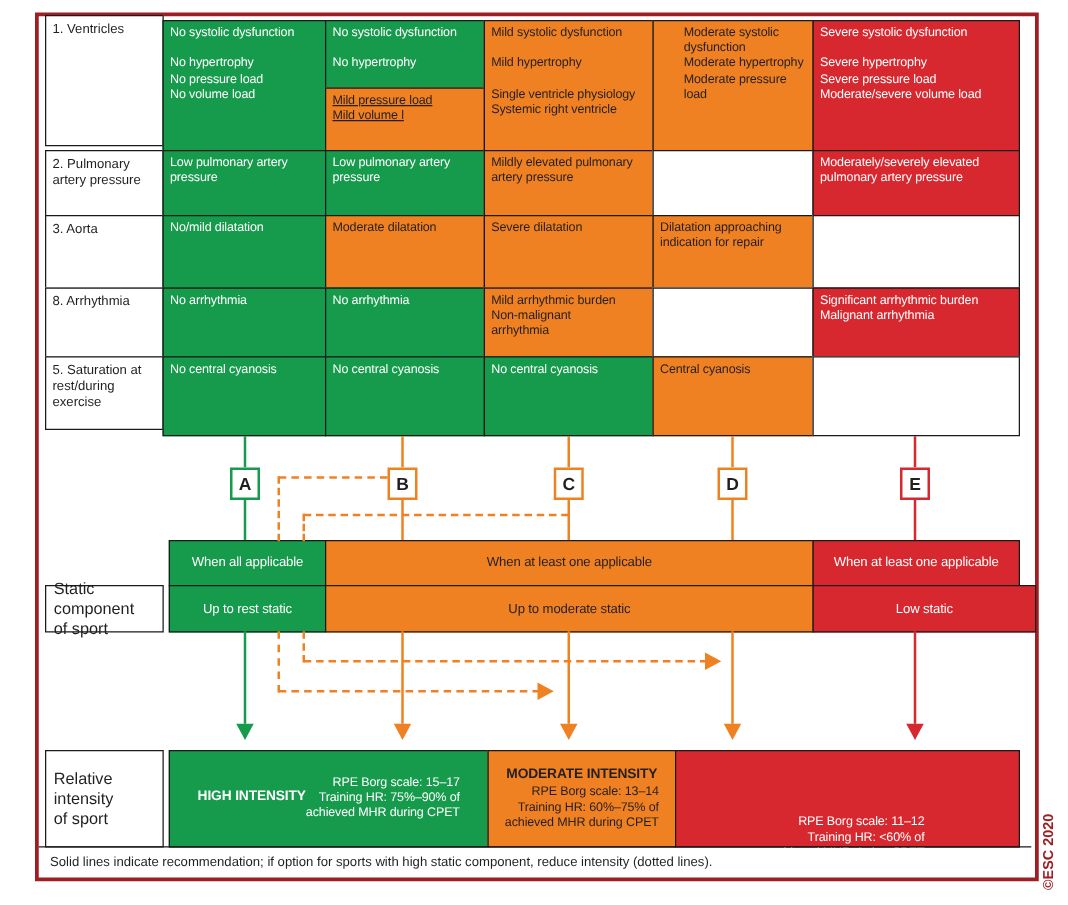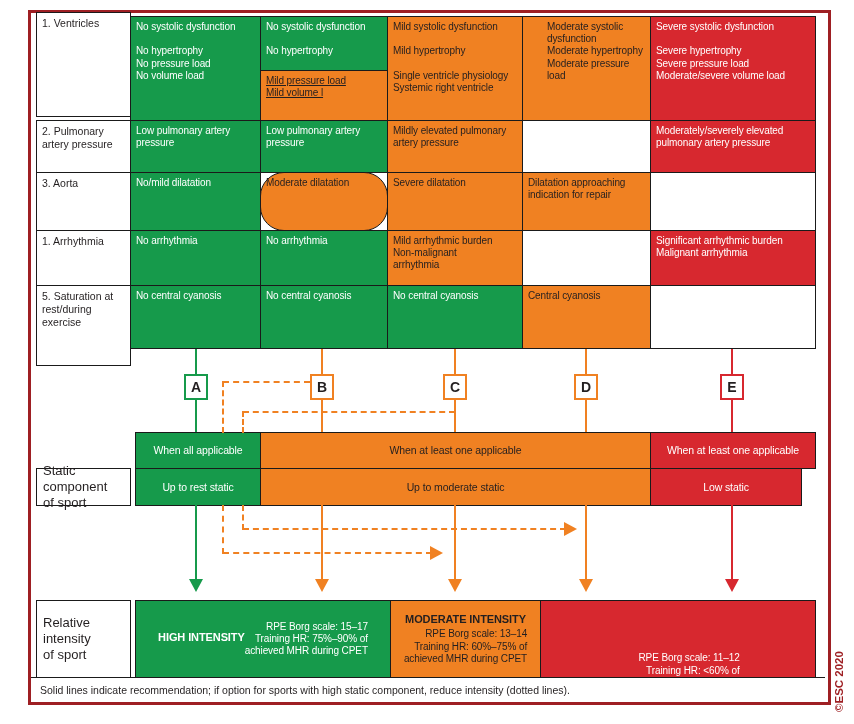--- a/index.html
+++ b/index.html
@@ -39,22 +39,22 @@
 </head>
 <body>
 
 <div id="figure">
   <div class="frame"></div>
 
   <div class="cell white label" style="left:36px;top:12px;width:95px;height:105px;">1. Ventricles</div>
   <div class="cell white label" style="left:36px;top:120px;width:95px;height:53px;">2. Pulmonary
 artery pressure</div>
   <div class="cell white label" style="left:36px;top:172px;width:95px;height:59px;">3. Aorta</div>
-  <div class="cell white label" style="left:36px;top:230px;width:95px;height:56px;">1. Arrhythmia</div>
-  <div class="cell white label" style="left:36px;top:285px;width:95px;height:81px;">5. Saturation at
+  <div class="cell white label" style="left:36px;top:230px;width:95px;height:56px;">8. Arrhythmia</div>
+  <div class="cell white label" style="left:36px;top:285px;width:95px;height:59px;">5. Saturation at
 rest/during
 exercise</div>
 
   <div class="cell green" style="left:130px;top:16px;width:131px;height:105px;">No systolic dysfunction
 
 No hypertrophy
 No pressure load
 No volume load</div>
   <div class="cell green" style="left:260px;top:16px;width:128px;height:55px;">No systolic dysfunction
 
@@ -76,21 +76,21 @@
 Severe pressure load
 Moderate/severe volume load</div>
 
   <div class="cell green" style="left:130px;top:120px;width:131px;height:53px;">Low pulmonary artery pressure</div>
   <div class="cell green" style="left:260px;top:120px;width:128px;height:53px;">Low pulmonary artery pressure</div>
   <div class="cell orange" style="left:387px;top:120px;width:136px;height:53px;">Mildly elevated pulmonary artery pressure</div>
   <div class="cell white" style="left:522px;top:120px;width:129px;height:53px;"></div>
   <div class="cell red" style="left:650px;top:120px;width:166px;height:53px;">Moderately/severely elevated pulmonary artery pressure</div>
 
   <div class="cell green" style="left:130px;top:172px;width:131px;height:59px;">No/mild dilatation</div>
-  <div class="cell orange" style="left:260px;top:172px;width:128px;height:59px;border-radius:24px;">Moderate dilatation</div>
+  <div class="cell orange" style="left:260px;top:172px;width:128px;height:59px;">Moderate dilatation</div>
   <div class="cell orange" style="left:387px;top:172px;width:136px;height:59px;">Severe dilatation</div>
   <div class="cell orange" style="left:522px;top:172px;width:129px;height:59px;">Dilatation approaching indication for repair</div>
   <div class="cell white" style="left:650px;top:172px;width:166px;height:59px;"></div>
 
   <div class="cell green" style="left:130px;top:230px;width:131px;height:56px;">No arrhythmia</div>
   <div class="cell green" style="left:260px;top:230px;width:128px;height:56px;">No arrhythmia</div>
   <div class="cell orange" style="left:387px;top:230px;width:136px;height:56px;">Mild arrhythmic burden
 Non-malignant
 arrhythmia</div>
   <div class="cell white" style="left:522px;top:230px;width:129px;height:56px;"></div>
@@ -122,21 +122,21 @@
   <div class="vline" style="left:731px;top:400px;height:33px;background:var(--red);"></div>
 
   <div class="cell green center" style="left:135px;top:432px;width:126px;height:37px;">When all applicable</div>
   <div class="cell orange center" style="left:260px;top:432px;width:391px;height:37px;">When at least one applicable</div>
   <div class="cell red center" style="left:650px;top:432px;width:166px;height:37px;">When at least one applicable</div>
 
   <div class="cell white label vcenter" style="left:36px;top:468px;width:95px;height:38px;">Static component
 of sport</div>
   <div class="cell green center" style="left:135px;top:468px;width:126px;height:38px;">Up to rest static</div>
   <div class="cell orange center" style="left:260px;top:468px;width:391px;height:38px;">Up to moderate static</div>
-  <div class="cell red center" style="left:650px;top:468px;width:152px;height:38px;">Low static</div>
+  <div class="cell red center" style="left:650px;top:468px;width:179px;height:38px;">Low static</div>
 
   <div class="vline" style="left:195px;top:505px;height:74px;background:var(--green);"></div>
   <div class="vline" style="left:321px;top:505px;height:74px;background:var(--orange);"></div>
   <div class="vline" style="left:454px;top:505px;height:74px;background:var(--orange);"></div>
   <div class="vline" style="left:585px;top:505px;height:74px;background:var(--orange);"></div>
   <div class="vline" style="left:731px;top:505px;height:74px;background:var(--red);"></div>
   <div class="arr-down" style="left:189px;top:579px;border-top:13px solid var(--green);"></div>
   <div class="arr-down" style="left:315px;top:579px;border-top:13px solid var(--orange);"></div>
   <div class="arr-down" style="left:448px;top:579px;border-top:13px solid var(--orange);"></div>
   <div class="arr-down" style="left:579px;top:579px;border-top:13px solid var(--orange);"></div>

